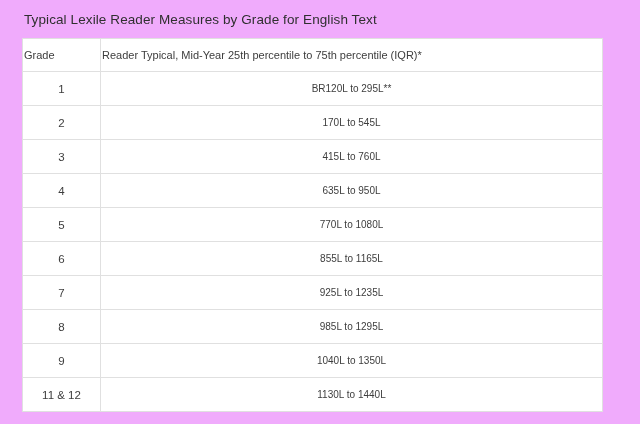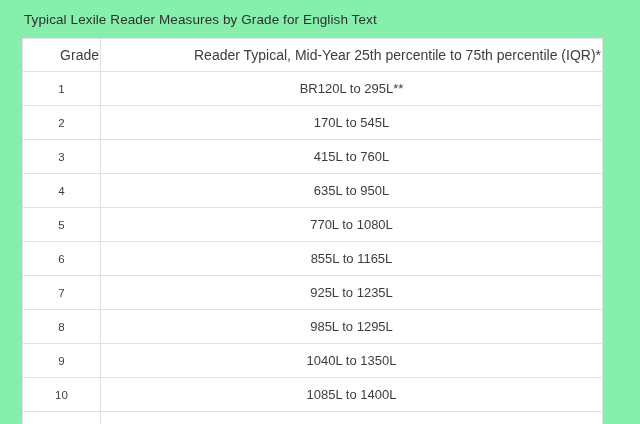--- a/index.html
+++ b/index.html
@@ -12,21 +12,21 @@
     height: 424px;
     font-family: "Liberation Sans", sans-serif;
     color: #3d3d3d;
     overflow: hidden;
   }
   .page {
     width: 640px;
     height: 424px;
     box-sizing: border-box;
     padding: 12px 16px 0 22px;
-    background: #86efac;
+    background: #f0abfc;
   }
   .title {
     font-size: 13.5px;
     color: #2f2f2f;
     font-weight: 400;
     letter-spacing: 0.1px;
     margin: 0 0 11px 2px;
   }
   table.lexile {
     border-collapse: collapse;
@@ -35,34 +35,34 @@
   }
   table.lexile td, table.lexile th {
     border: 1px solid #e0e0e0;
     font-weight: 400;
     color: #3d3d3d;
   }
   col.c-grade { width: 78px; }
   col.c-measure { width: 502px; }
   thead th {
     height: 30px;
-    font-size: 14px;
-    text-align: right;
+    font-size: 11px;
+    text-align: left;
     vertical-align: middle;
     color: #3a3a3a;
     background: #ffffff;
   }
   thead th .hdr-label {
     font-weight: 400;
   }
   thead th .hdr-em {
   }
   tbody td {
     height: 31px;
-    font-size: 13px;
+    font-size: 10px;
     text-align: center;
     vertical-align: middle;
     background: #ffffff;
   }
   tbody tr td.grade-cell {
     font-size: 11.5px;
   }
 </style>
 </head>
 <body>
@@ -117,23 +117,19 @@
       </tr>
       <tr>
         <td class="grade-cell">8</td>
         <td>985L to 1295L</td>
       </tr>
       <tr>
         <td class="grade-cell">9</td>
         <td>1040L to 1350L</td>
       </tr>
       <tr>
-        <td class="grade-cell">10</td>
-        <td>1085L to 1400L</td>
-      </tr>
-      <tr>
         <td class="grade-cell">11 &amp; 12</td>
         <td>1130L to 1440L</td>
       </tr>
     </tbody>
   </table>
 
 </div>
 
 </body></html>

